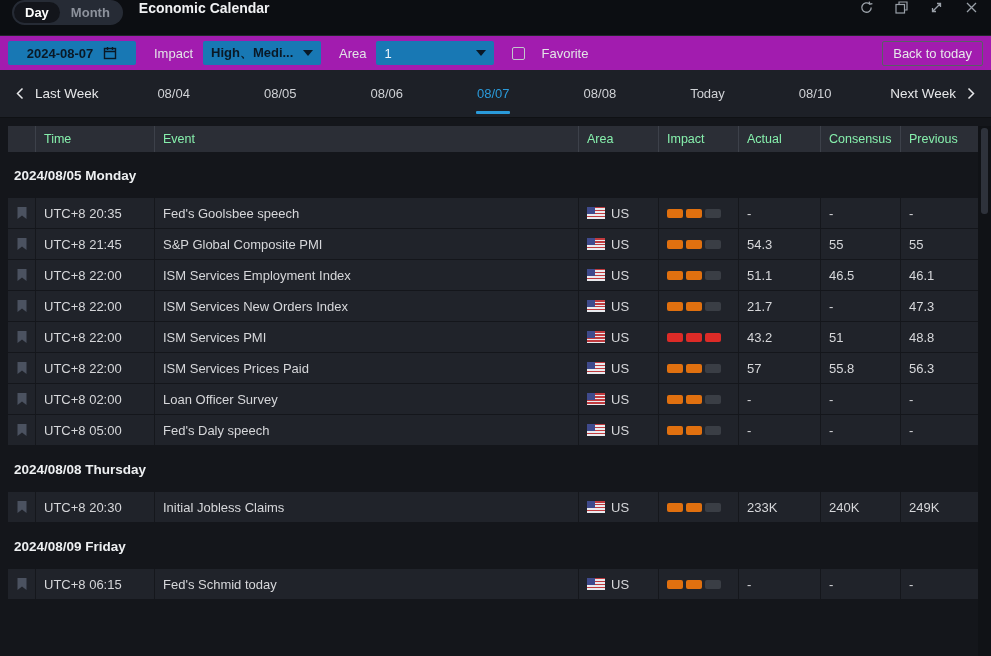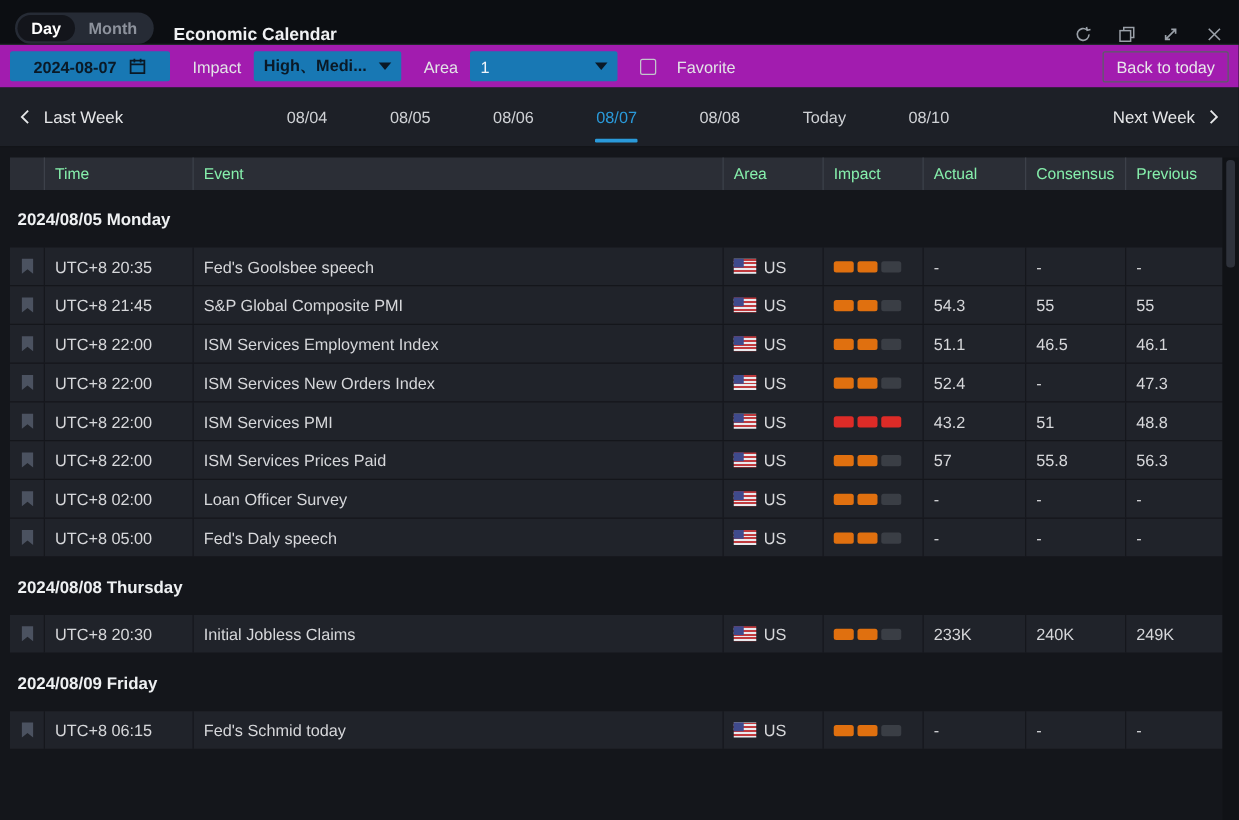--- a/index.html
+++ b/index.html
@@ -6,21 +6,21 @@
   html,body { width: 991px; height: 656px; overflow: hidden; }
   body {
     background: #14161b;
     font-family: "Liberation Sans", sans-serif;
     color: #d9dadd;
     font-size: 13px;
     position: relative;
   }
   
   .titlebar {
-    height: 36px; background: #0c0e12; display: flex; align-items: flex-end;
+    height: 36px; background: #0c0e12; display: flex; align-items: flex-start;
     padding: 0 12px; border-bottom: 1px solid #23262d;
   }
   .seg-pill { background: #262b35; border-radius: 14px; display: flex; padding: 2px; align-items: center; }
   .seg { padding: 3px 11px; border-radius: 12px; color: #8d929c; font-weight: bold; font-size: 13px; cursor: default; }
   .seg.active { color: #ffffff; background: #13151b; }
   .win-title { margin-left: 16px; font-weight: bold; font-size: 14px; color: #f0f1f3; }
   .win-controls { margin-left: auto; display: flex; align-items: center; gap: 20px; }
   .win-controls svg { display: block; }
   
   .filterbar {
@@ -46,21 +46,21 @@
   .back-btn {
     margin-left: auto; border: 1px solid #5a5e66; color: #e8e9eb; background: transparent;
     padding: 4px 10px; font-size: 13px; border-radius: 2px; font-family: "Liberation Sans", sans-serif;
   }
   
   .weeknav {
     height: 48px; background: #1d2027; display: flex; align-items: center;
     padding: 0 14px; border-bottom: 1px solid #0f1114;
   }
   .wk-side { display: flex; align-items: center; gap: 8px; color: #e6e7e9; font-size: 13.5px; }
-  .wk-days { flex: 1; display: flex; justify-content: center; gap: 46px; }
+  .wk-days { flex: 1; display: flex; justify-content: center; gap: 70px; }
   .wk-day { position: relative; color: #cfd1d5; font-size: 13px; padding: 6px 2px; }
   .wk-day.active { color: #2a9ada; }
   .wk-day.active::after {
     content: ""; position: absolute; left: 50%; transform: translateX(-50%);
     bottom: -7px; width: 34px; height: 3px; background: #2a9ada; border-radius: 1px;
   }
   
   .table-wrap { padding: 8px 13px 0 8px; }
   .thead { display: flex; height: 26px; background: #2b2e36; align-items: stretch; }
   .thead .cell { display: flex; align-items: center; color: #86efac; font-size: 12.5px; border-left: 1px solid #3d414a; padding-left: 8px; }
@@ -271,21 +271,21 @@
           <span class="us-flag"></span>
           <span>US</span>
         </div>
         <div class="cell c-impact">
           <span class="bars">
             <span class="bar" style="background: rgb(224, 112, 15);"></span>
             <span class="bar" style="background: rgb(224, 112, 15);"></span>
             <span class="bar" style="background: rgb(58, 62, 69);"></span>
           </span>
         </div>
-        <div class="cell c-actual">52.4</div>
+        <div class="cell c-actual">21.7</div>
         <div class="cell c-cons">-</div>
         <div class="cell c-prev">47.3</div>
       </div>
       <div class="trow">
         <div class="cell c-mark bm-icon">
           <span>
             <svg width="12" height="14" viewBox="0 0 12 14">
               <path d="M1.5 1 h9 v12 l-4.5 -3.6 -4.5 3.6 z" fill="#4b5260"></path>
             </svg>
           </span>

